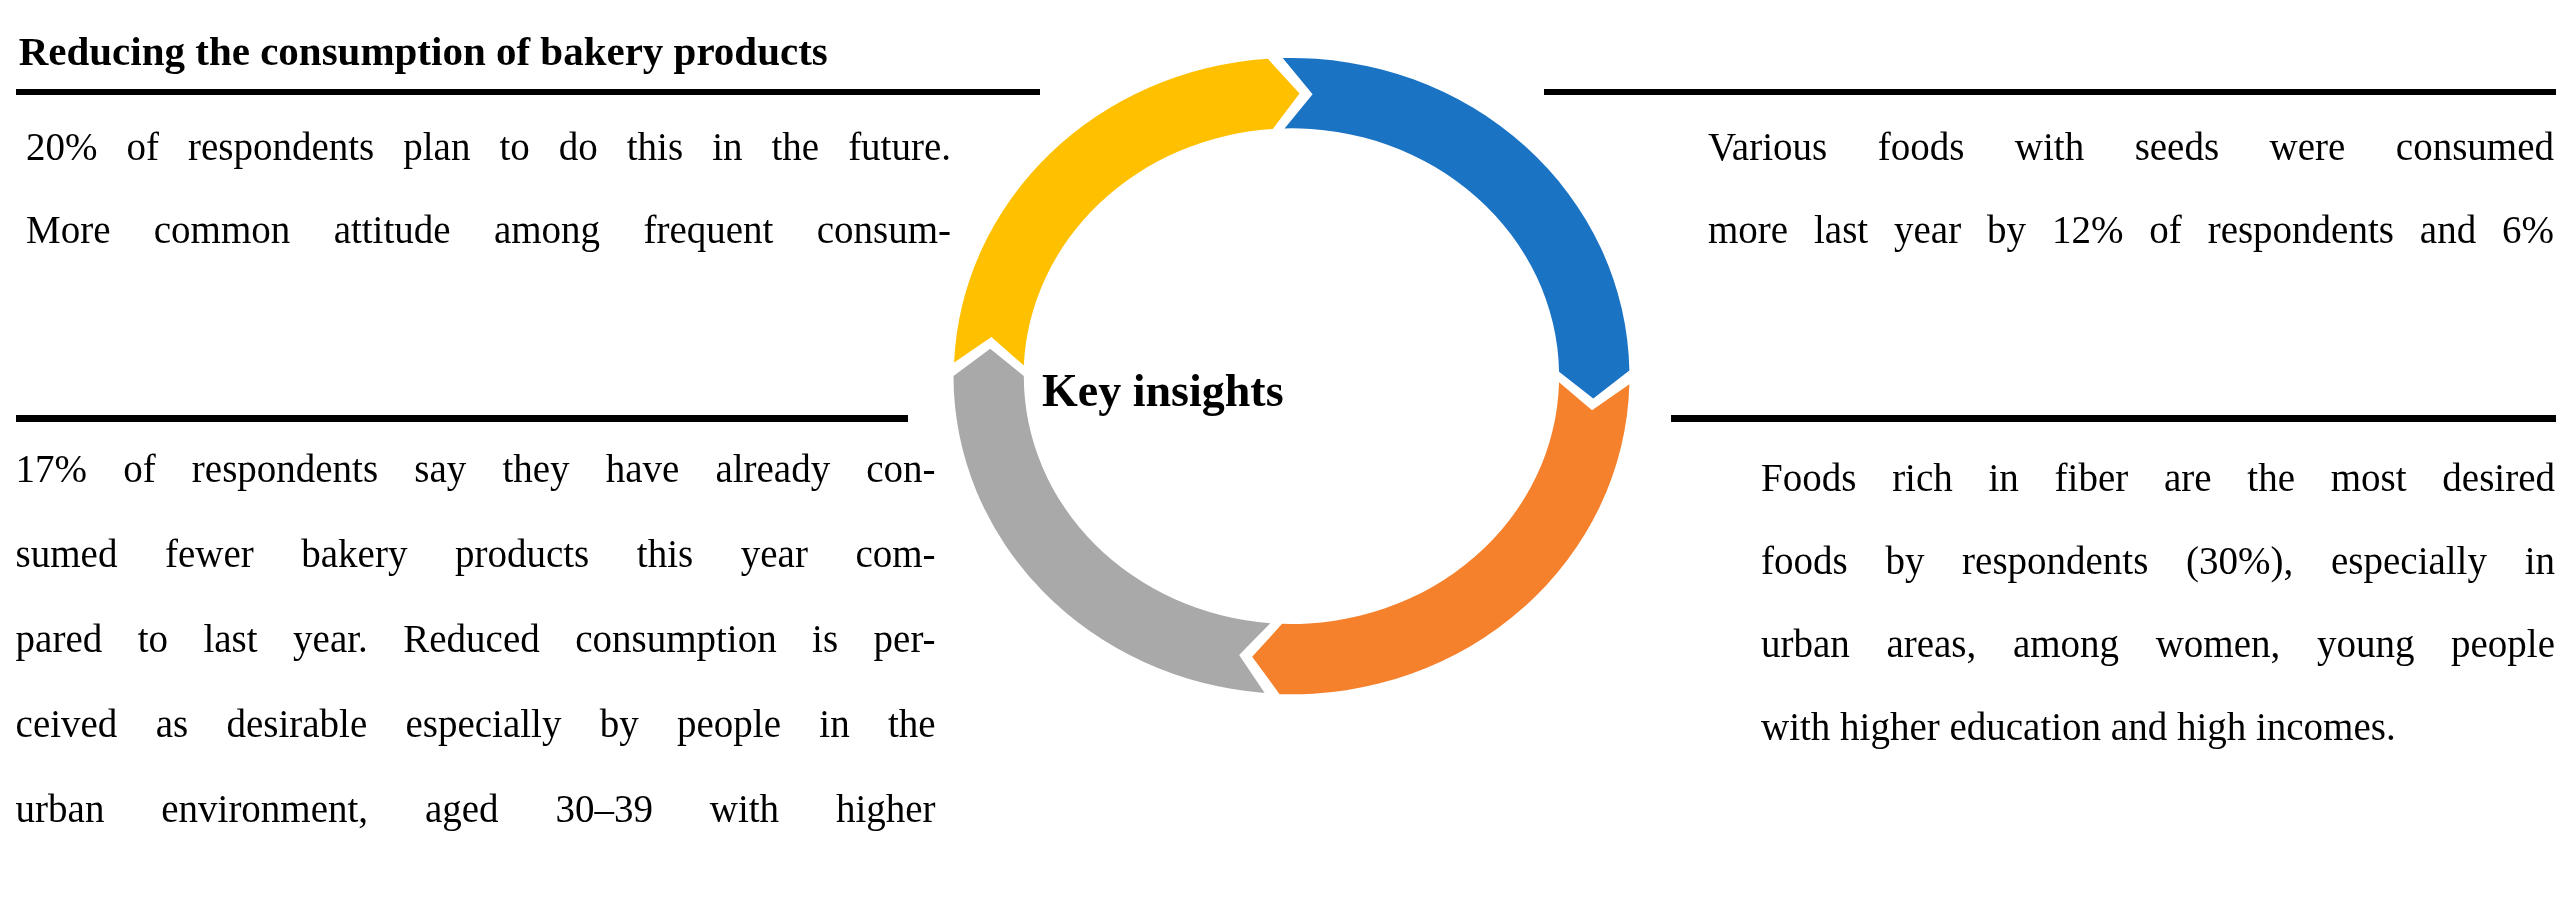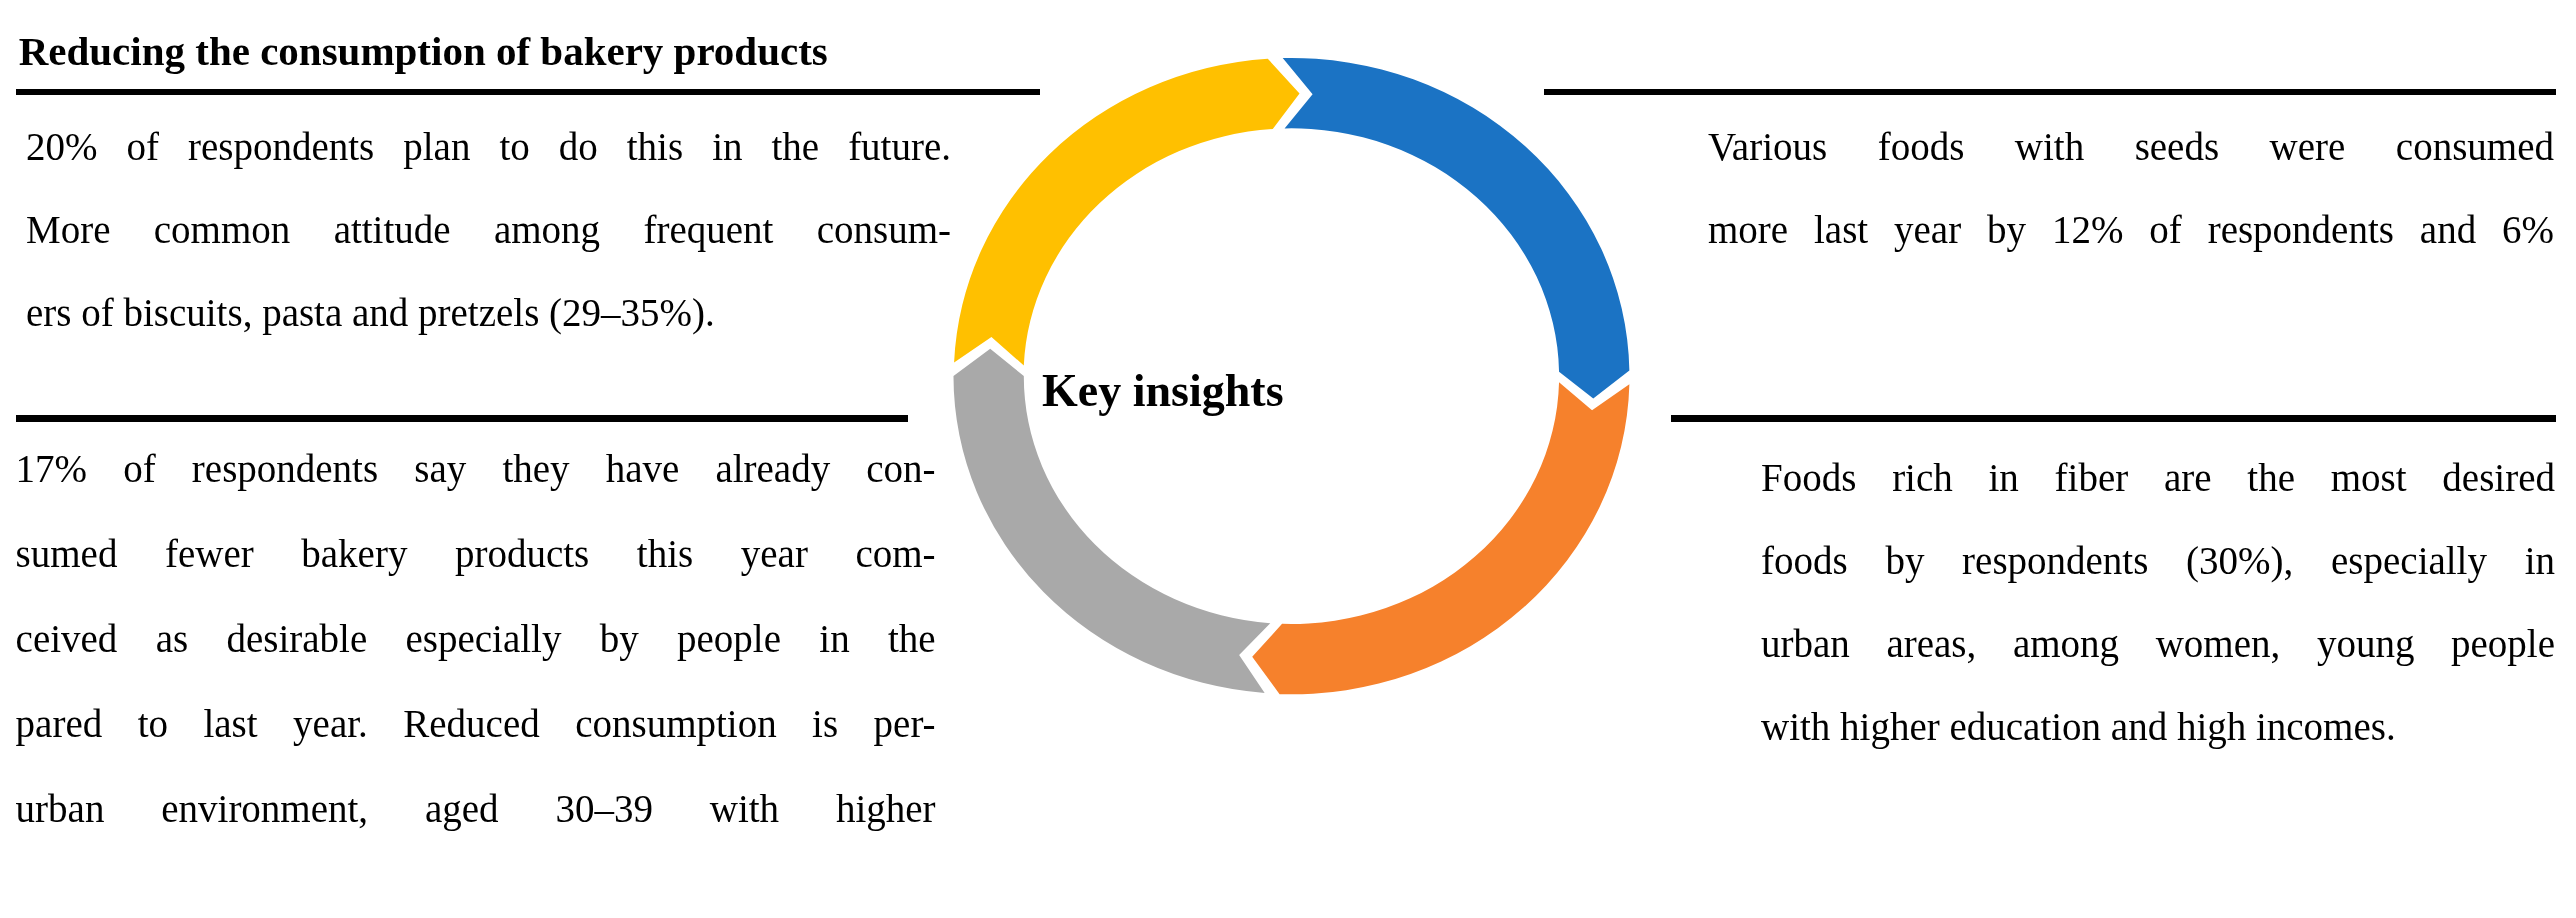--- a/index.html
+++ b/index.html
@@ -29,30 +29,29 @@
 
 <div class="canvas">
 
   <div class="heading" id="heading-left">Reducing the consumption of bakery products</div>
 
   <div class="rule" id="rule-left-1"></div>
 
   <div class="para" id="para-left-1">
     <div class="jl">20% of respondents plan to do this in the future.</div>
     <div class="jl">More common attitude among frequent consum-</div>
-    <div class="ll">ers of biscuits, pasta and pretzels (29–35%).</div>
   </div>
 
   <div class="rule" id="rule-left-2"></div>
 
   <div class="para" id="para-left-2">
     <div class="jl">17% of respondents say they have already con-</div>
     <div class="jl">sumed fewer bakery products this year com-</div>
+    <div class="jl">pared to last year. Reduced consumption is per-</div>
     <div class="jl">ceived as desirable especially by people in the</div>
-    <div class="jl">pared to last year. Reduced consumption is per-</div>
     <div class="jl">urban environment, aged 30–39 with higher</div>
     <div class="ll">incomes.</div>
   </div>
 
   <svg id="cycle" width="2576" height="919" viewBox="0 0 4139 1476" xmlns="http://www.w3.org/2000/svg">
     <path d="M1533,582 A543,511 0 0 1 2037,94 L2088,150 L2045,207 A430,398 0 0 0 1645,587 L1593,541 Z" fill="#FFC000"></path>
     <path d="M2061,93 A543,511 0 0 1 2618,595 L2560,640 L2505,597 A430,398 0 0 0 2064,206 L2109,151 Z" fill="#1B73C4"></path>
     <path d="M2618,617 A543,511 0 0 1 2056,1115 L2012,1055 L2060,1002 A430,398 0 0 0 2505,614 L2558,659 Z" fill="#F6812C"></path>
     <path d="M2032,1113 A543,511 0 0 1 1532,604 L1591,560 L1645,604 A430,398 0 0 0 2041,1001 L1991,1052 Z" fill="#A9A9A9"></path>
   </svg>

